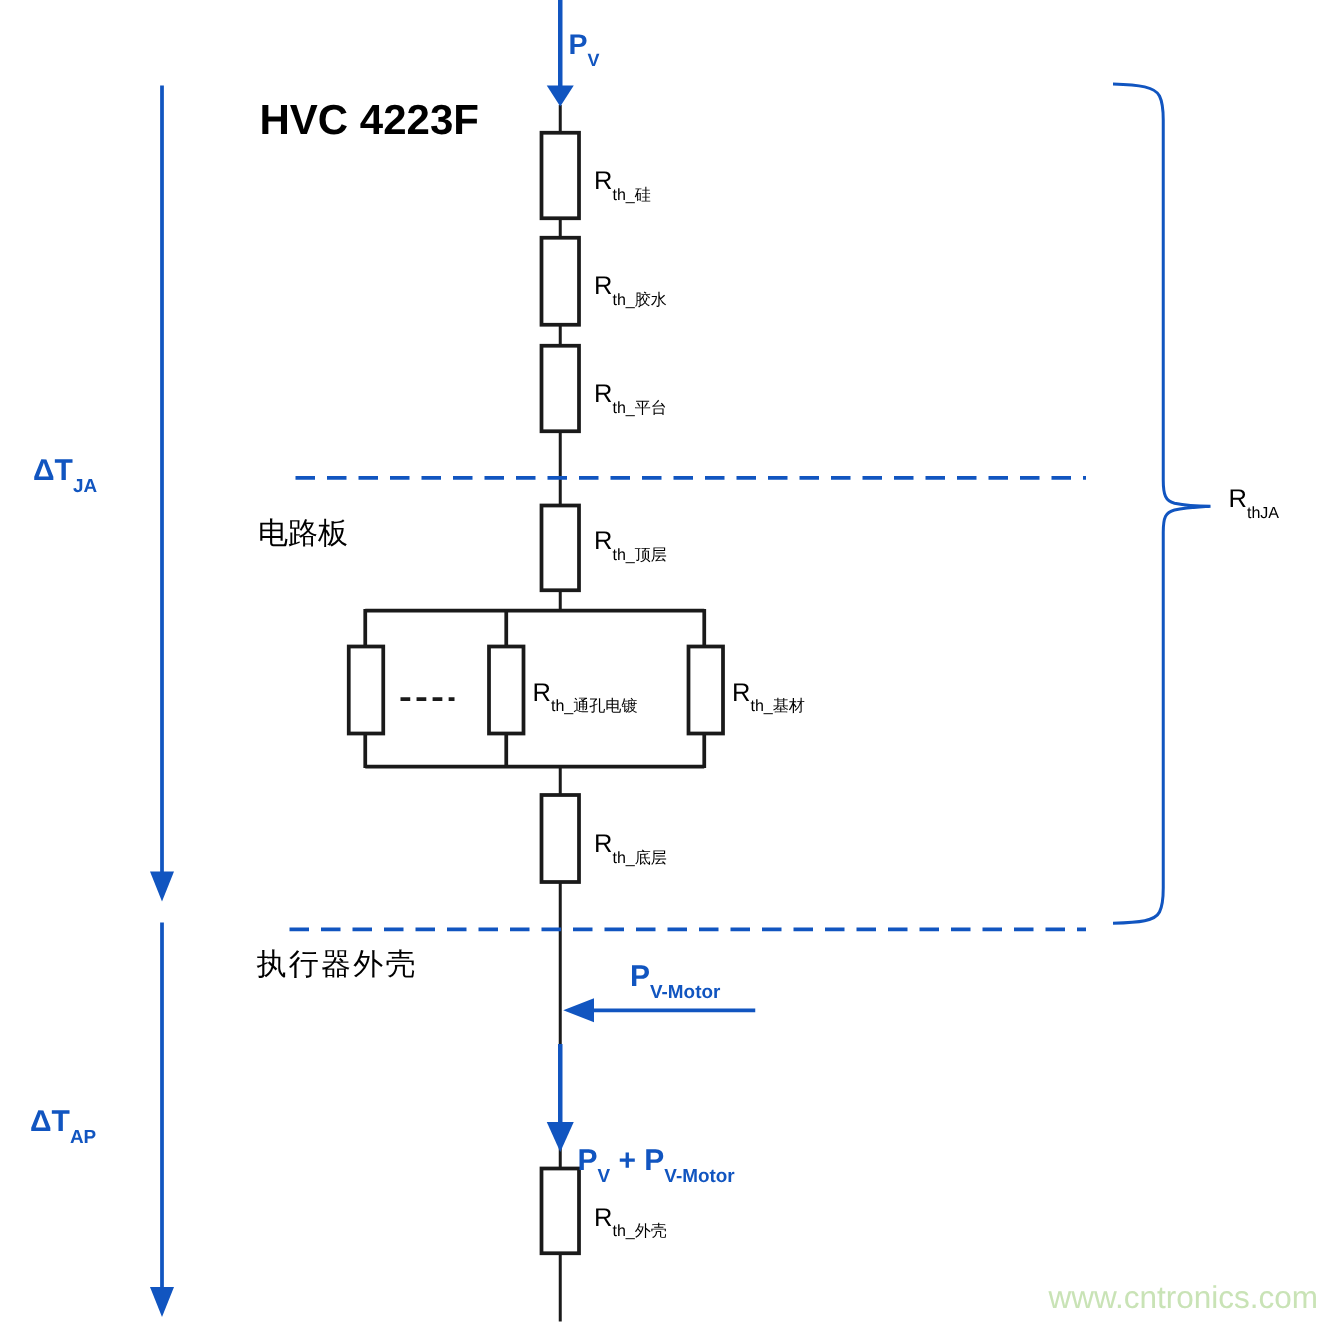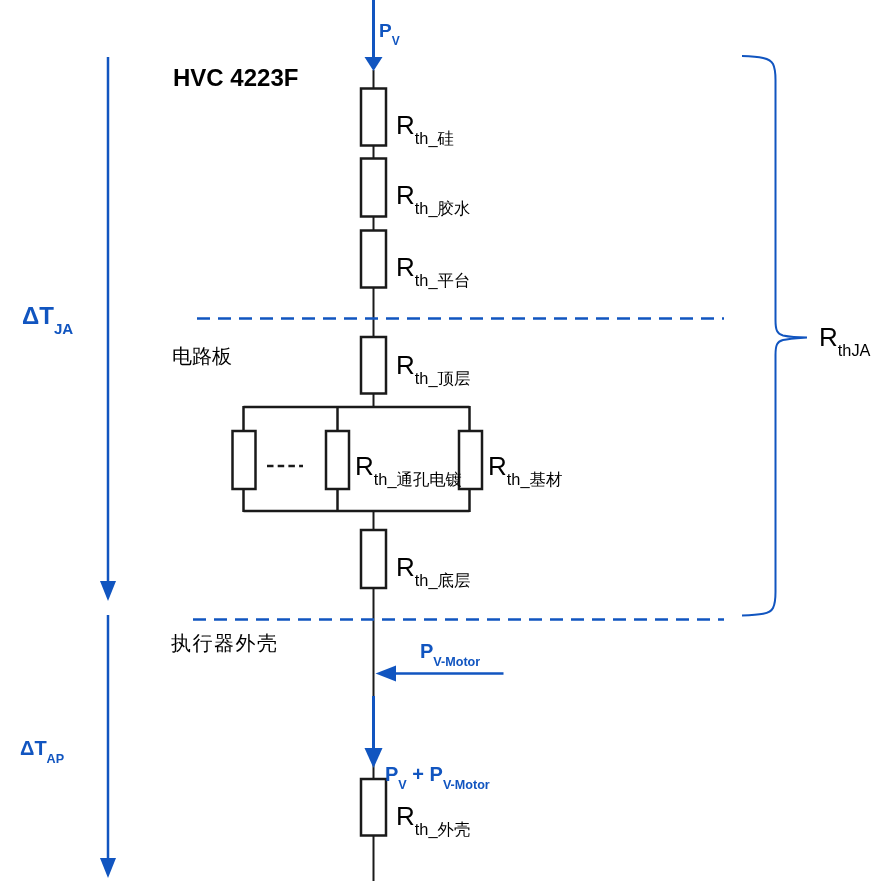--- a/index.html
+++ b/index.html
@@ -1,21 +1,21 @@
 <!DOCTYPE html>
 <html><head>
 <meta charset="utf-8">
 <style>
   html,body{margin:0;padding:0;background:#fff;}
   #stage{position:relative;width:885px;height:886px;background:#fff;overflow:hidden;
          font-family:"Liberation Sans",sans-serif;}
   #art{position:absolute;left:0;top:0;}
   .lbl{position:absolute;white-space:nowrap;color:#000;line-height:1;}
   .lbl sub{font-size:0.63em;position:relative;top:0.26em;line-height:0;}
-  .rl{font-size:26px;}
+  .rl{font-size:17px;}
   .blue{color:#1155c0;font-weight:bold;}
   .cn{font-size:20px;margin-top:16px;}
   .wm{color:#c9e3b6;font-size:21px;}
 </style>
 </head>
 <body>
 
 <div id="stage">
 <svg id="art" width="885" height="886" viewBox="0 0 885 886">
   <g stroke="#1a1a1a" stroke-width="2" fill="none">
@@ -64,35 +64,36 @@
     <polygon points="364.5,57 382.5,57 373.5,71"></polygon>
     <polygon points="100,581 116,581 108,601"></polygon>
     <polygon points="100,858 116,858 108,878"></polygon>
     <polygon points="396,665.5 396,681.5 375.5,673.5"></polygon>
     <polygon points="364.5,748 382.5,748 373.5,768"></polygon>
   </g>
 </svg>
 
 <div class="lbl blue" style="left:379px;top:21px;font-size:19px"><span>P</span><sub>V</sub></div>
 
-<div class="lbl" style="left:173px;top:66px;font-size:24px;font-weight:bold">HVC 4223F</div>
+<div class="lbl" style="left:173px;top:66px;font-size:28px;font-weight:bold">HVC 4223F</div>
 
 <div class="lbl rl" style="left:396px;top:112px"><span>R</span><sub>th_硅</sub></div>
 <div class="lbl rl" style="left:396px;top:182px"><span>R</span><sub>th_胶水</sub></div>
 <div class="lbl rl" style="left:396px;top:254px"><span>R</span><sub>th_平台</sub></div>
 <div class="lbl rl" style="left:396px;top:352px"><span>R</span><sub>th_顶层</sub></div>
 <div class="lbl rl" style="left:355px;top:453px"><span>R</span><sub>th_通孔电镀</sub></div>
 <div class="lbl rl" style="left:488px;top:453px"><span>R</span><sub>th_基材</sub></div>
 <div class="lbl rl" style="left:396px;top:554px"><span>R</span><sub>th_底层</sub></div>
 <div class="lbl rl" style="left:396px;top:803px"><span>R</span><sub>th_外壳</sub></div>
 
 <div class="lbl cn" style="left:172px;top:330px">电路板</div>
 <div class="lbl cn" style="left:171px;top:617px;letter-spacing:1.5px">执行器外壳</div>
 
-<div class="lbl blue" style="left:22px;top:304px;font-size:24px"><span>ΔT</span><sub>JA</sub></div>
+<div class="lbl blue" style="left:22px;top:304px;font-size:20px"><span>ΔT</span><sub>JA</sub></div>
 <div class="lbl blue" style="left:20px;top:738px;font-size:20px"><span>ΔT</span><sub>AP</sub></div>
 
 <div class="lbl blue" style="left:420px;top:641px;font-size:20px"><span>P</span><sub>V-Motor</sub></div>
 <div class="lbl blue" style="left:385px;top:764px;font-size:20px"><span>P</span><sub>V</sub><span> + P</span><sub>V-Motor</sub></div>
 
 <div class="lbl rl" style="left:819px;top:324px"><span>R</span><sub>thJA</sub></div>
 
+<div class="lbl wm" style="left:699px;top:855px">www.cntronics.com</div>
 </div>
 
 </body></html>

